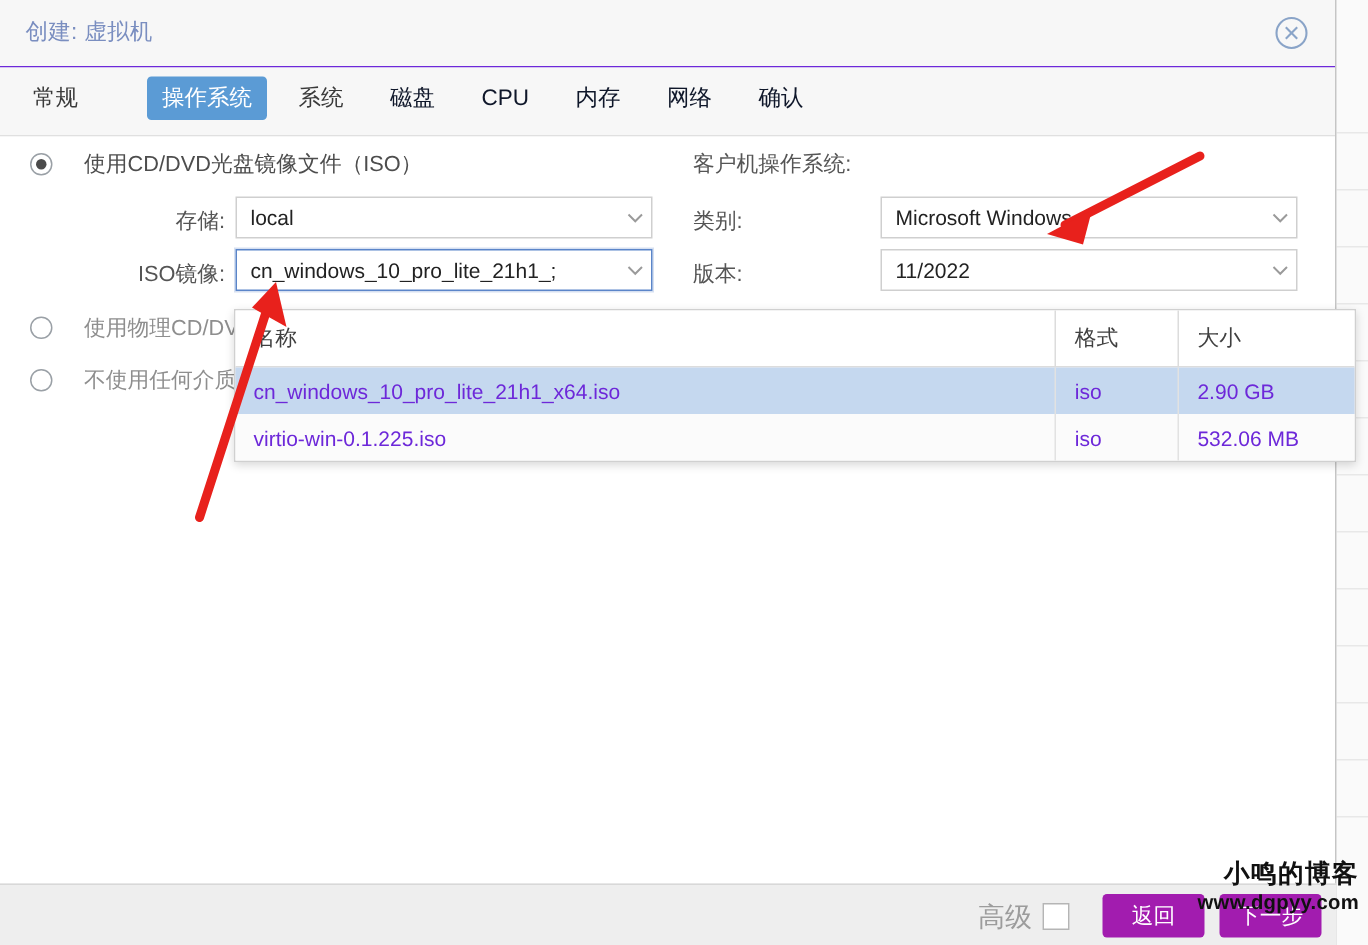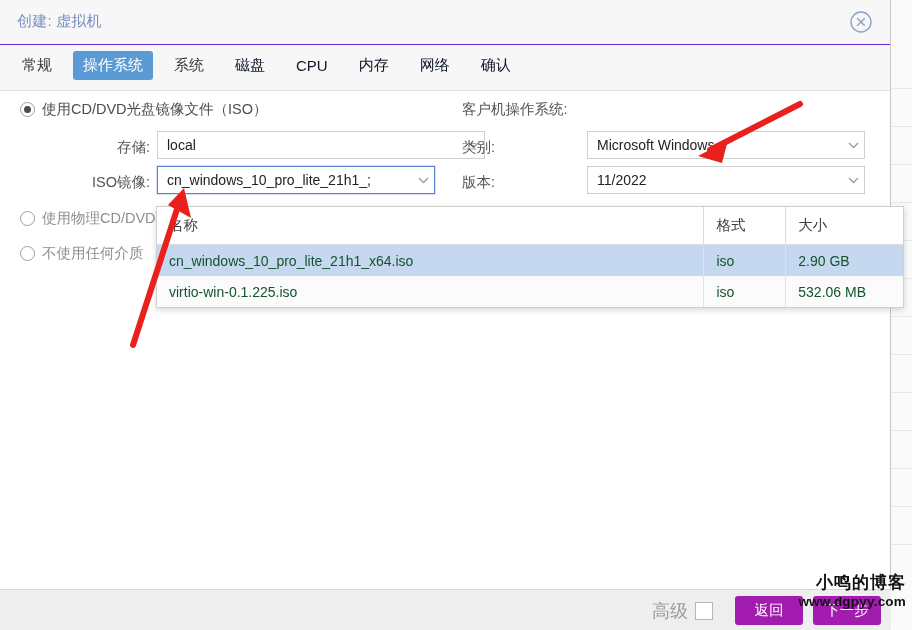--- a/index.html
+++ b/index.html
@@ -94,20 +94,21 @@
     color: #3a3a3a;
     padding: 5px 10px;
     margin-right: 11px;
     border-radius: 3px;
     cursor: pointer;
     white-space: nowrap;
   }
   .tab.active {
     background: #5b9bd5;
     color: #ffffff;
+    margin-left: 25px;
   }
   .tab.disabled {
     color: #0f172a;
     cursor: default;
   }
 
   
   .content {
     position: relative;
     height: 500px;
@@ -137,21 +138,21 @@
     content: "";
     position: absolute;
     left: 3px; top: 3px;
     width: 7px; height: 7px;
     border-radius: 50%;
     background: #4b4b4b;
   }
   .radio-label {
     font-size: 14.5px;
     color: #4d4d4d;
-    margin-left: 7px;
+    margin-left: 21px;
     white-space: nowrap;
   }
   .radio-label.dim { color: #8e8e8e; }
 
   .field-label {
     position: absolute;
     font-size: 14.5px;
     color: #555555;
     text-align: right;
     white-space: nowrap;
@@ -216,21 +217,21 @@
   }
   .dd-row {
     display: flex;
     height: 31px;
     cursor: pointer;
   }
   .dd-row.sel { background: #c5d8ef; }
   .dd-row.alt { background: #fbfbfb; }
   .dd-row .cell {
     font-size: 14px;
-    color: #14532d;
+    color: #6d28d9;
     display: flex;
     align-items: center;
     padding-left: 12px;
     box-sizing: border-box;
   }
   .c-name   { width: 548px; }
   .c-format { width: 82px; border-left: 1px solid #e2e2e2; }
   .c-size   { width: 118px; border-left: 1px solid #e2e2e2; }
   .dd-head .c-format, .dd-head .c-size { border-left: 1px solid #dcdcdc; }
 
@@ -361,21 +362,21 @@
     <div class="content">
 
       <div class="col-left">
 
         <div class="radio-row" style="top:9px;">
           <span class="radio checked"></span>
           <span class="radio-label">使用CD/DVD光盘镜像文件（ISO）</span>
         </div>
 
         <div class="field-label" style="left:60px; top:47px; width:90px;">存储:</div>
-        <div class="select" style="left:157px; top:40px; width:328px;">
+        <div class="select" style="left:157px; top:40px; width:278px;">
           <span class="val">local</span>
           <span class="caret">
             <svg width="11" height="7" viewBox="0 0 11 7">
                 <path d="M1 1 L5.5 5.5 L10 1" fill="none" stroke="#9a9a9a" stroke-width="1.3"></path>
               </svg>
           </span>
         </div>
 
         <div class="field-label" style="left:40px; top:82px; width:110px;">ISO镜像:</div>
         <div class="select focused" style="left:157px; top:75px; width:278px;">

